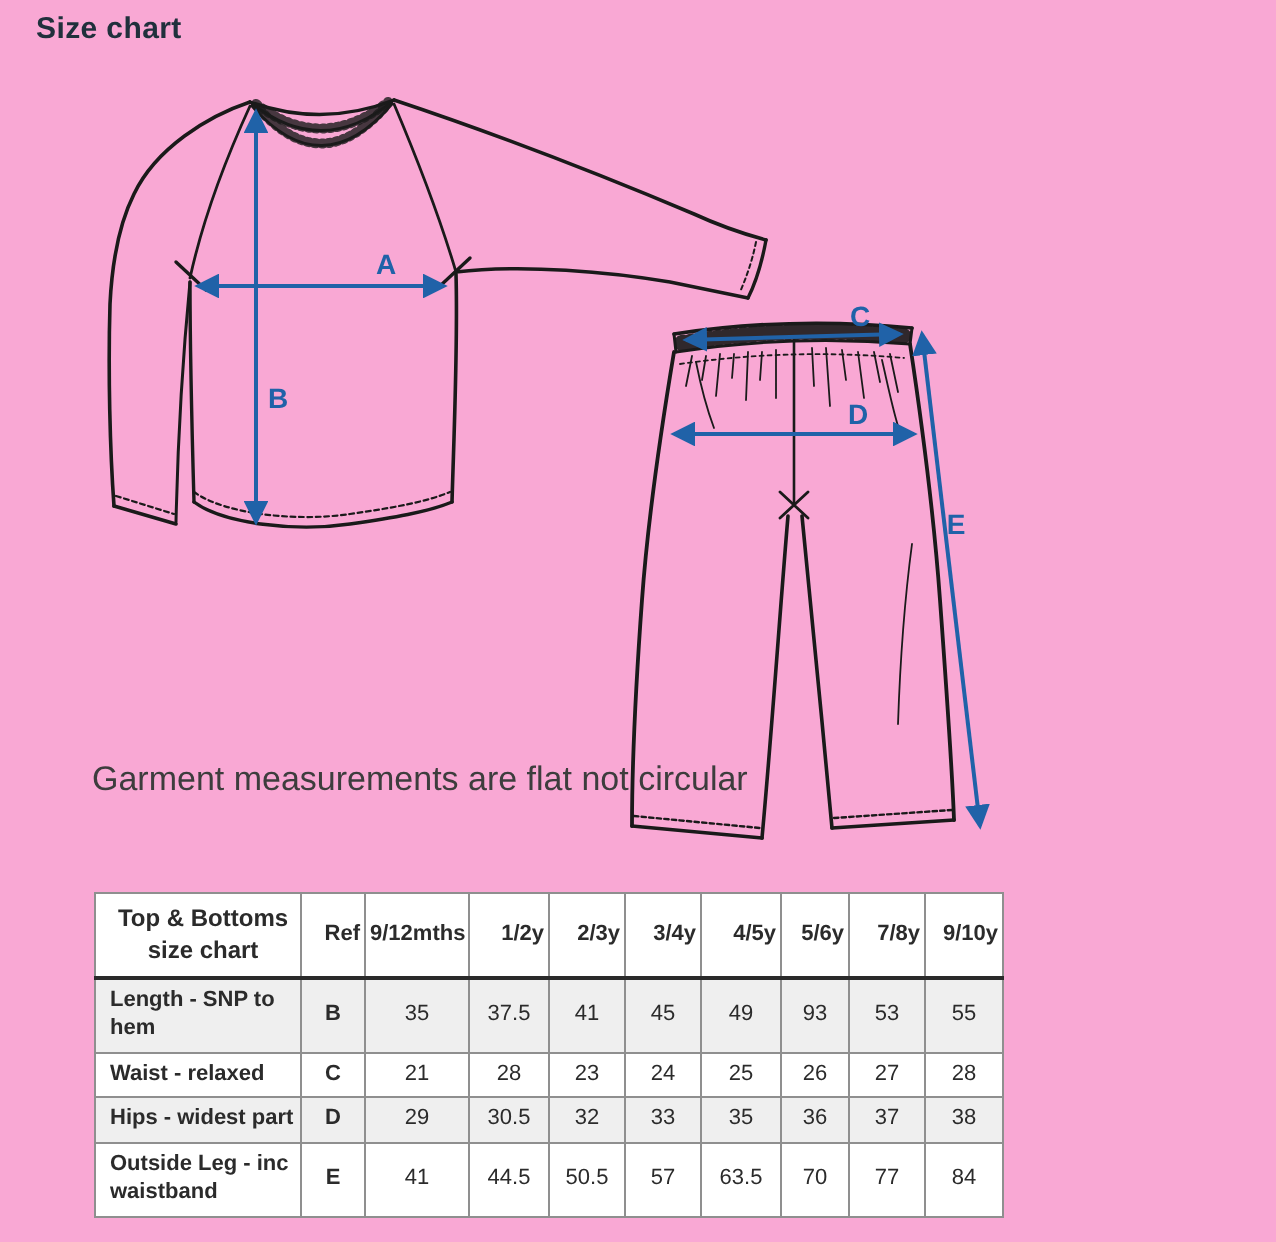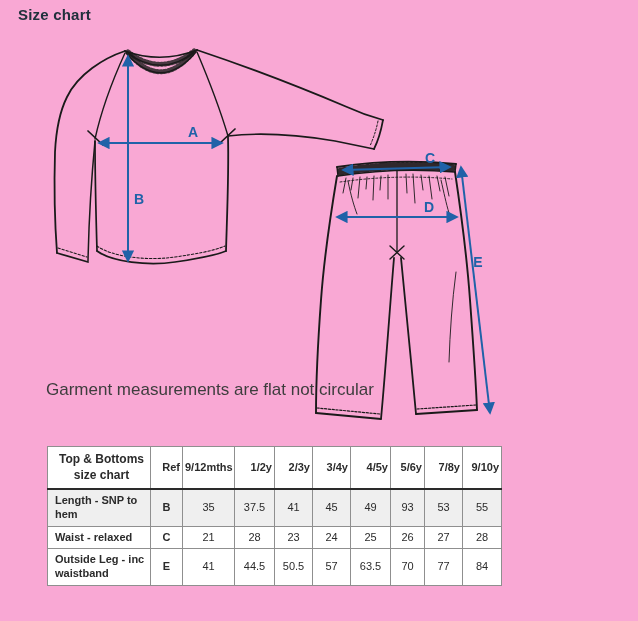--- a/index.html
+++ b/index.html
@@ -182,20 +182,32 @@
         <td class="ref-cell">C</td>
         <td>21</td>
         <td>28</td>
         <td>23</td>
         <td>24</td>
         <td>25</td>
         <td>26</td>
         <td>27</td>
         <td>28</td>
       </tr>
+      <tr class="stripe">
+        <td class="label-cell">Hips - widest part</td>
+        <td class="ref-cell">D</td>
+        <td>29</td>
+        <td>30.5</td>
+        <td>32</td>
+        <td>33</td>
+        <td>35</td>
+        <td>36</td>
+        <td>37</td>
+        <td>38</td>
+      </tr>
       <tr>
         <td class="label-cell">Outside Leg - inc waistband</td>
         <td class="ref-cell">E</td>
         <td>41</td>
         <td>44.5</td>
         <td>50.5</td>
         <td>57</td>
         <td>63.5</td>
         <td>70</td>
         <td>77</td>

